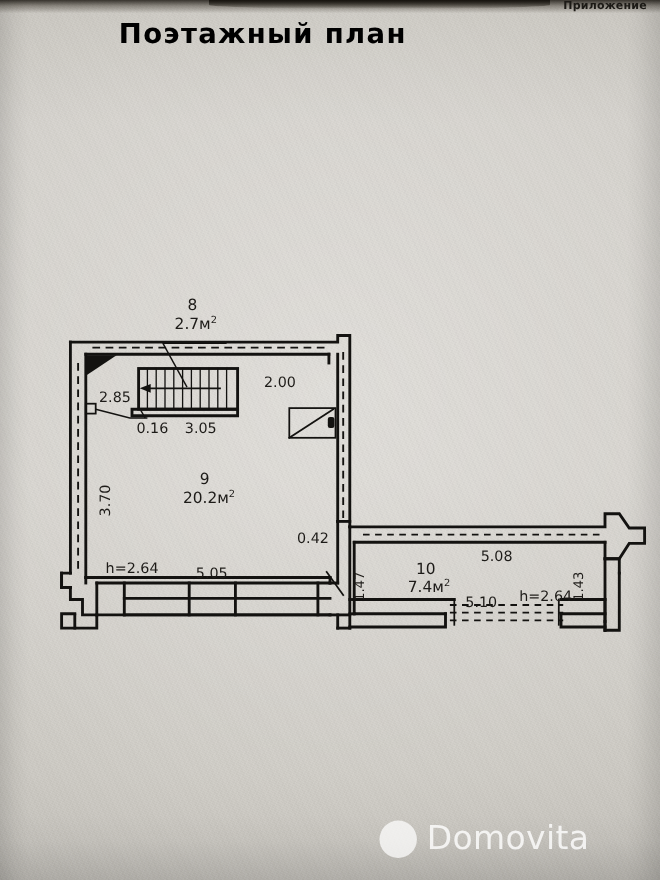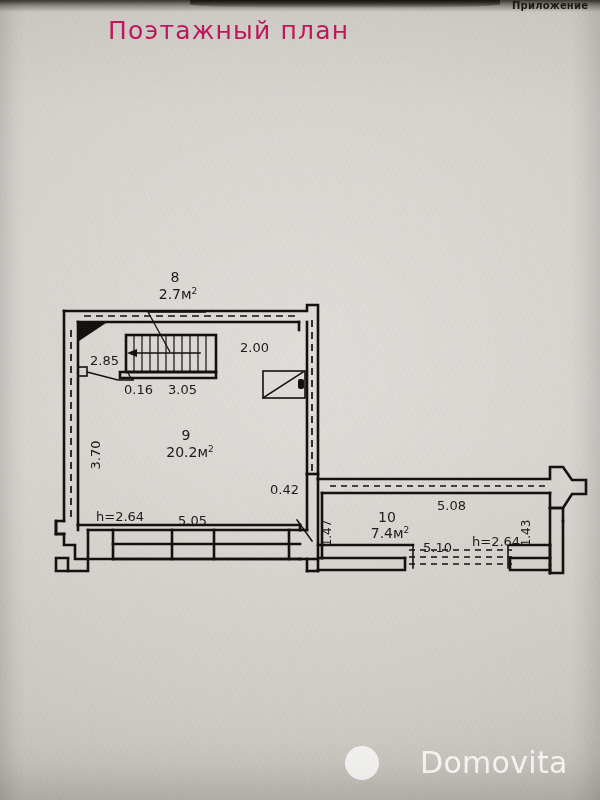--- a/index.html
+++ b/index.html
@@ -76,22 +76,22 @@
     color: #1d1b18;
     white-space: nowrap;
     line-height: 1;
   }
 
   #title-main {
     left: 108px;
     top: 18px;
     font-size: 25px;
     letter-spacing: 1.2px;
-    font-weight: 400;
-    color: #be185d;
+    font-weight: 700;
+    color: #000000;
   }
   #title-floor {
     left: 104px;
     top: 53px;
     font-size: 24px;
     letter-spacing: 0.6px;
     font-weight: 600;
     color: #17150f;
   }
   #annex {
@@ -123,21 +123,20 @@
     width: 34px;
     height: 34px;
     border-radius: 50%;
     background: rgba(255,255,255,0.72);
   }
   #wm-text {
     font-size: 30px;
     color: rgba(255,255,255,0.80);
     font-family: "DejaVu Sans", sans-serif;
     letter-spacing: 0.3px;
-    margin-left: 32px;
   }
 </style>
 </head>
 <body>
 
 <div id="page">
 
   <div id="paper"></div>
   <div id="grain"></div>
   <div id="topshadow"></div>

